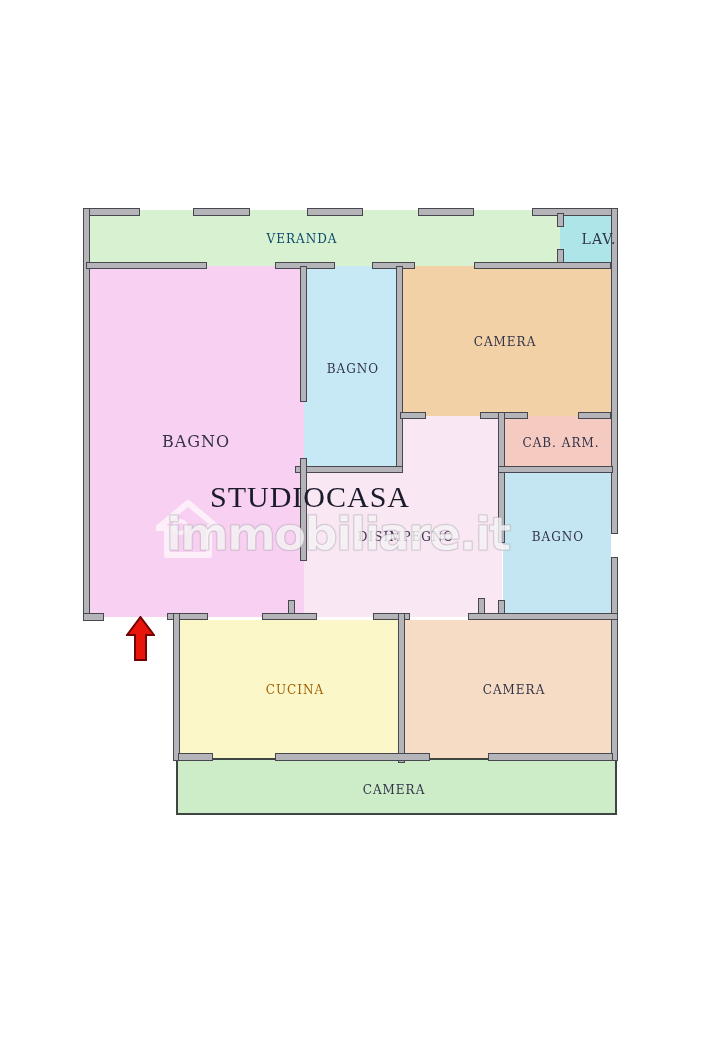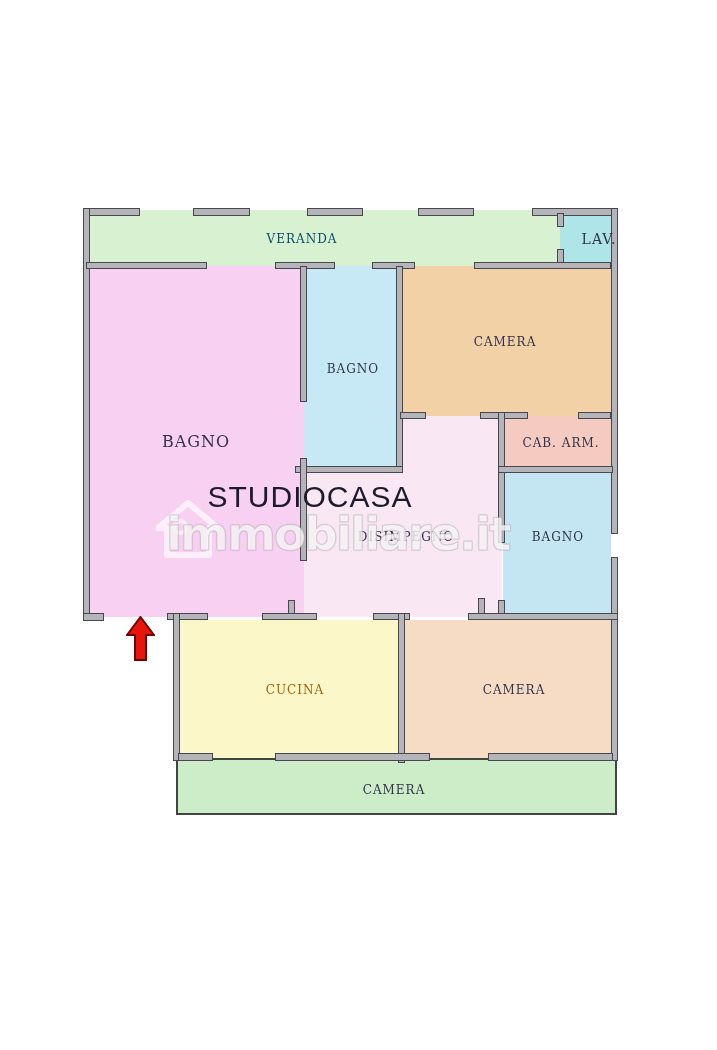--- a/index.html
+++ b/index.html
@@ -14,21 +14,21 @@
     border:1px solid #47474f;box-sizing:border-box;
   }
   .room-label{
     position:absolute;z-index:4;transform:translate(-50%,-50%);
     color:#333349;letter-spacing:1px;white-space:nowrap;
     font-family:"DejaVu Serif", serif;
   }
   .brand-title{
     position:absolute;z-index:4;transform:translate(-50%,-50%);
     color:#1b1b2b;font-size:30px;letter-spacing:1px;white-space:nowrap;
-    font-family:Liberation Sans, sans-serif;
+    font-family:Liberation Serif, serif;
   }
   .watermark{
     position:absolute;left:158px;top:498px;width:420px;height:74px;
     z-index:5;pointer-events:none;
   }
   .watermark .wm-text{
     position:absolute;left:8px;top:8px;
     font-family:"DejaVu Sans", sans-serif;font-weight:bold;
     font-size:47px;letter-spacing:-2px;
     color:rgba(255,255,255,0.72);

